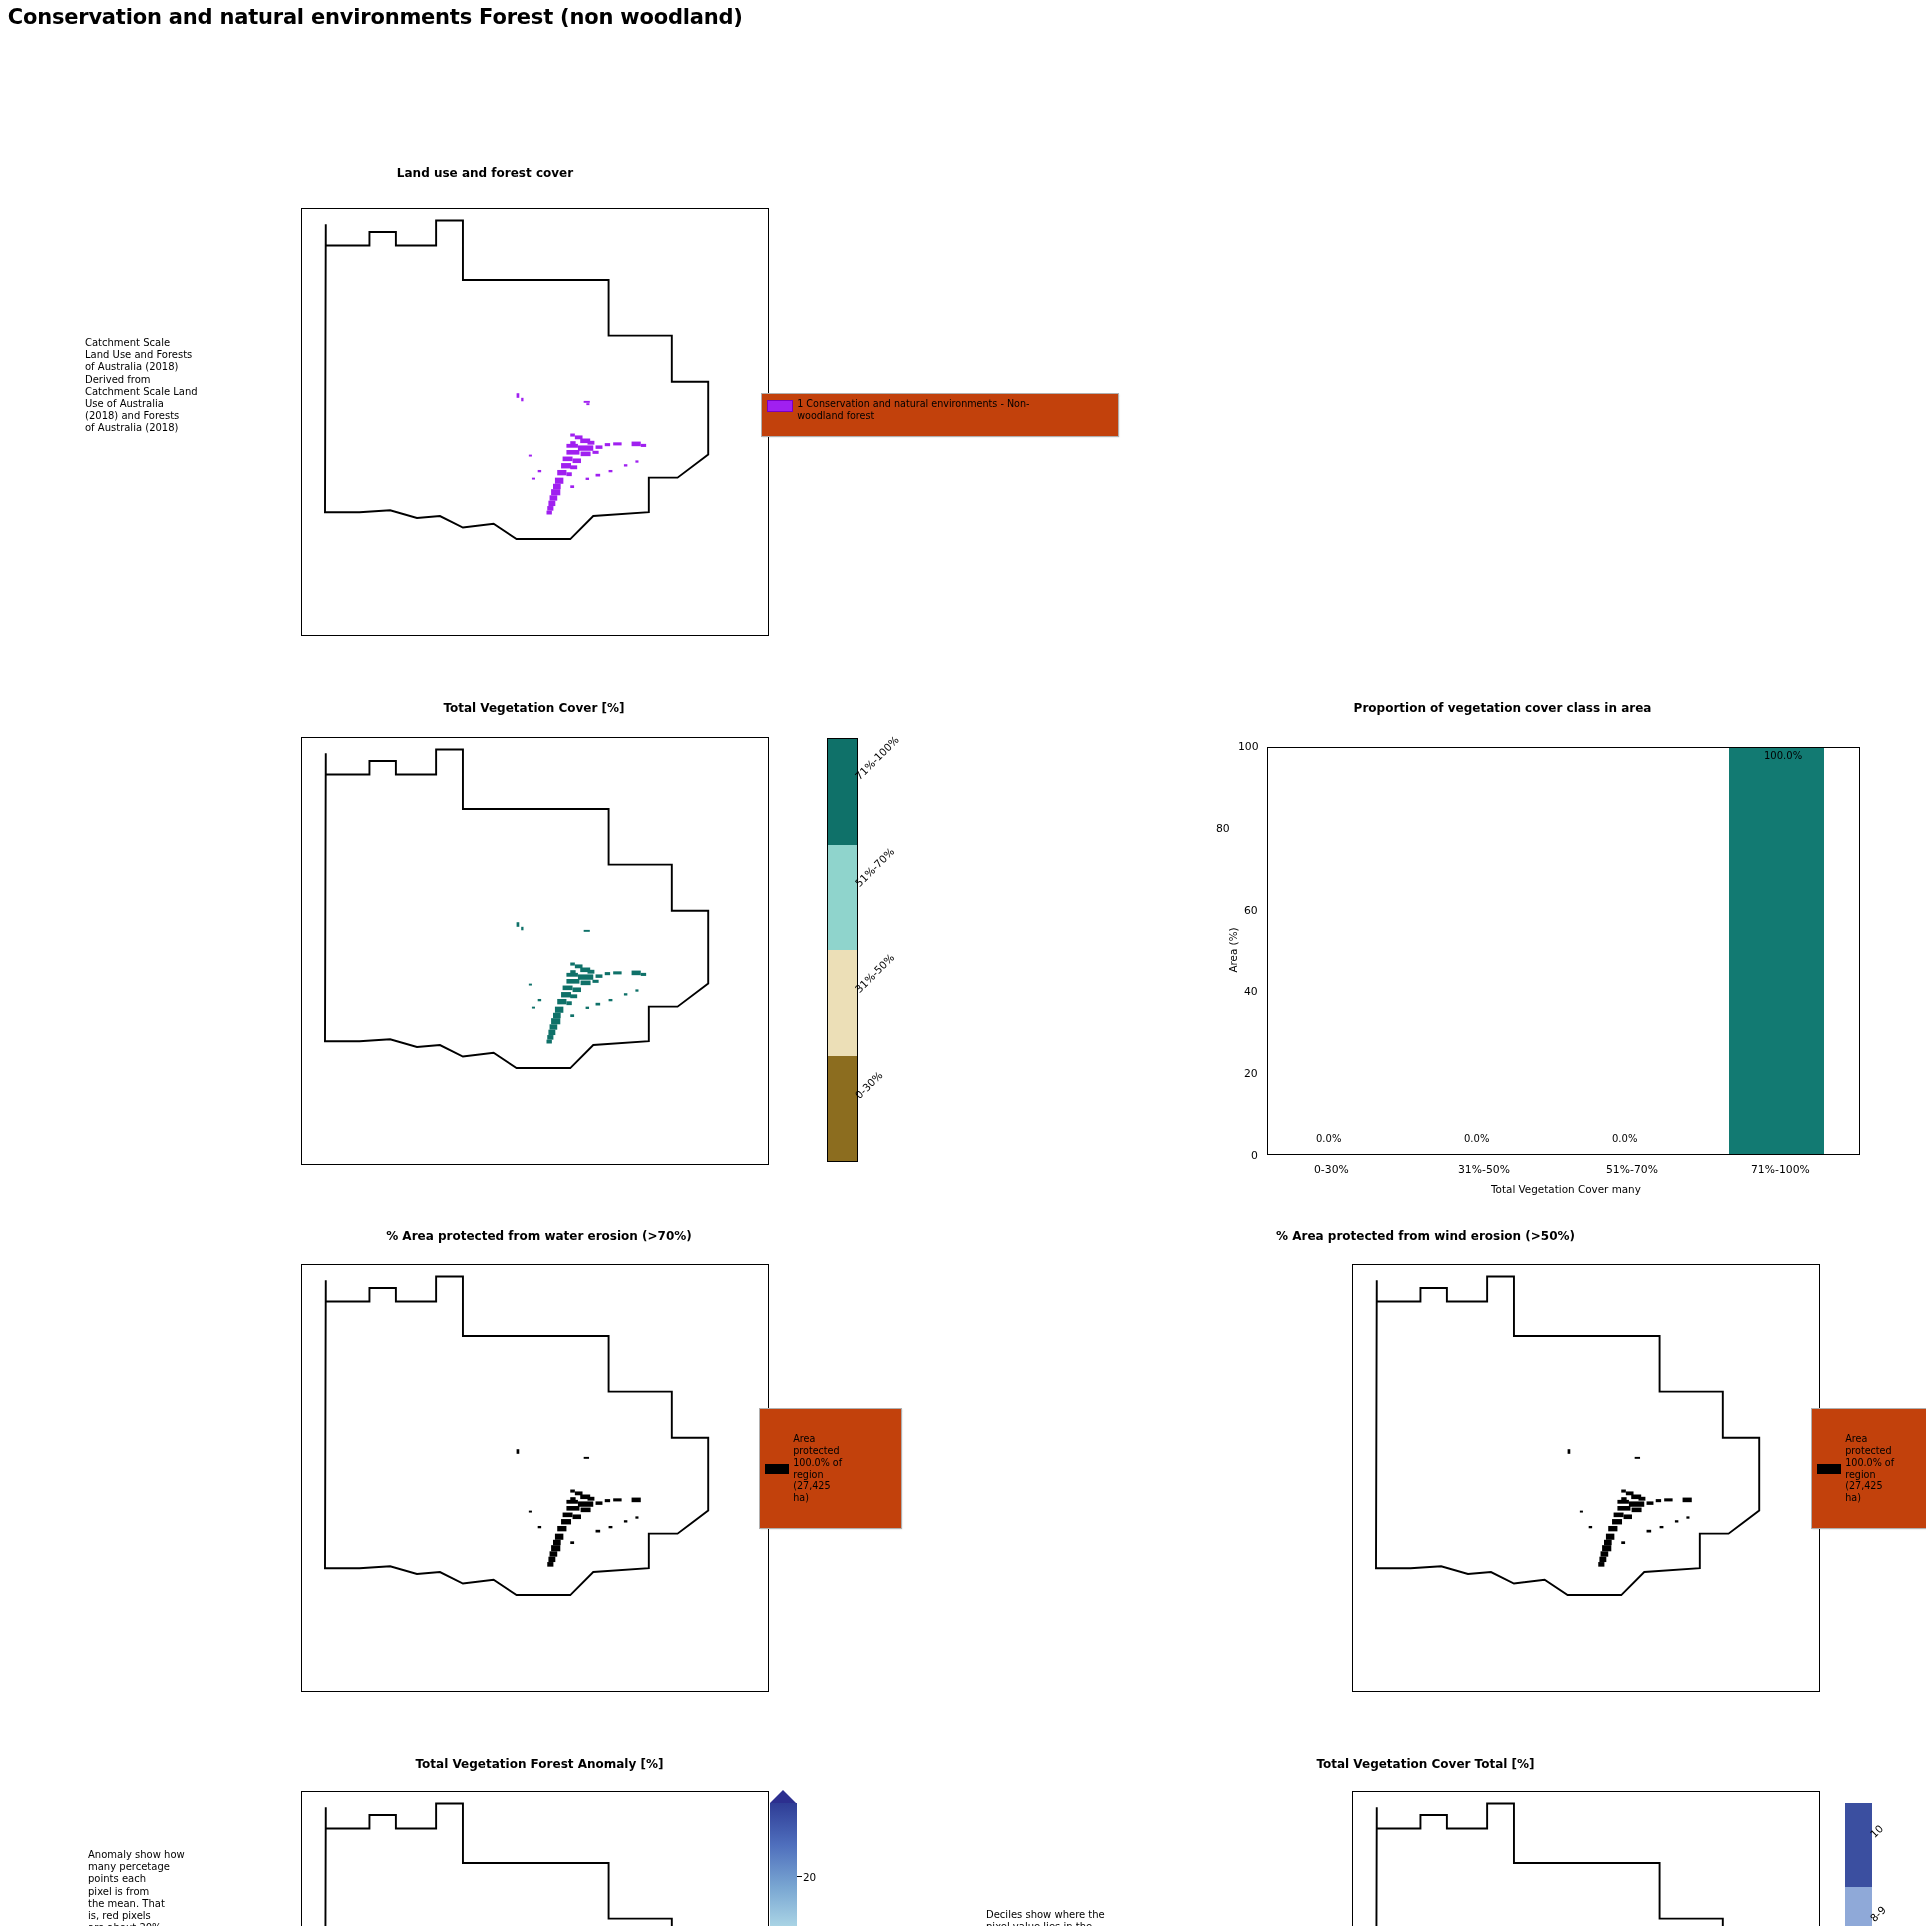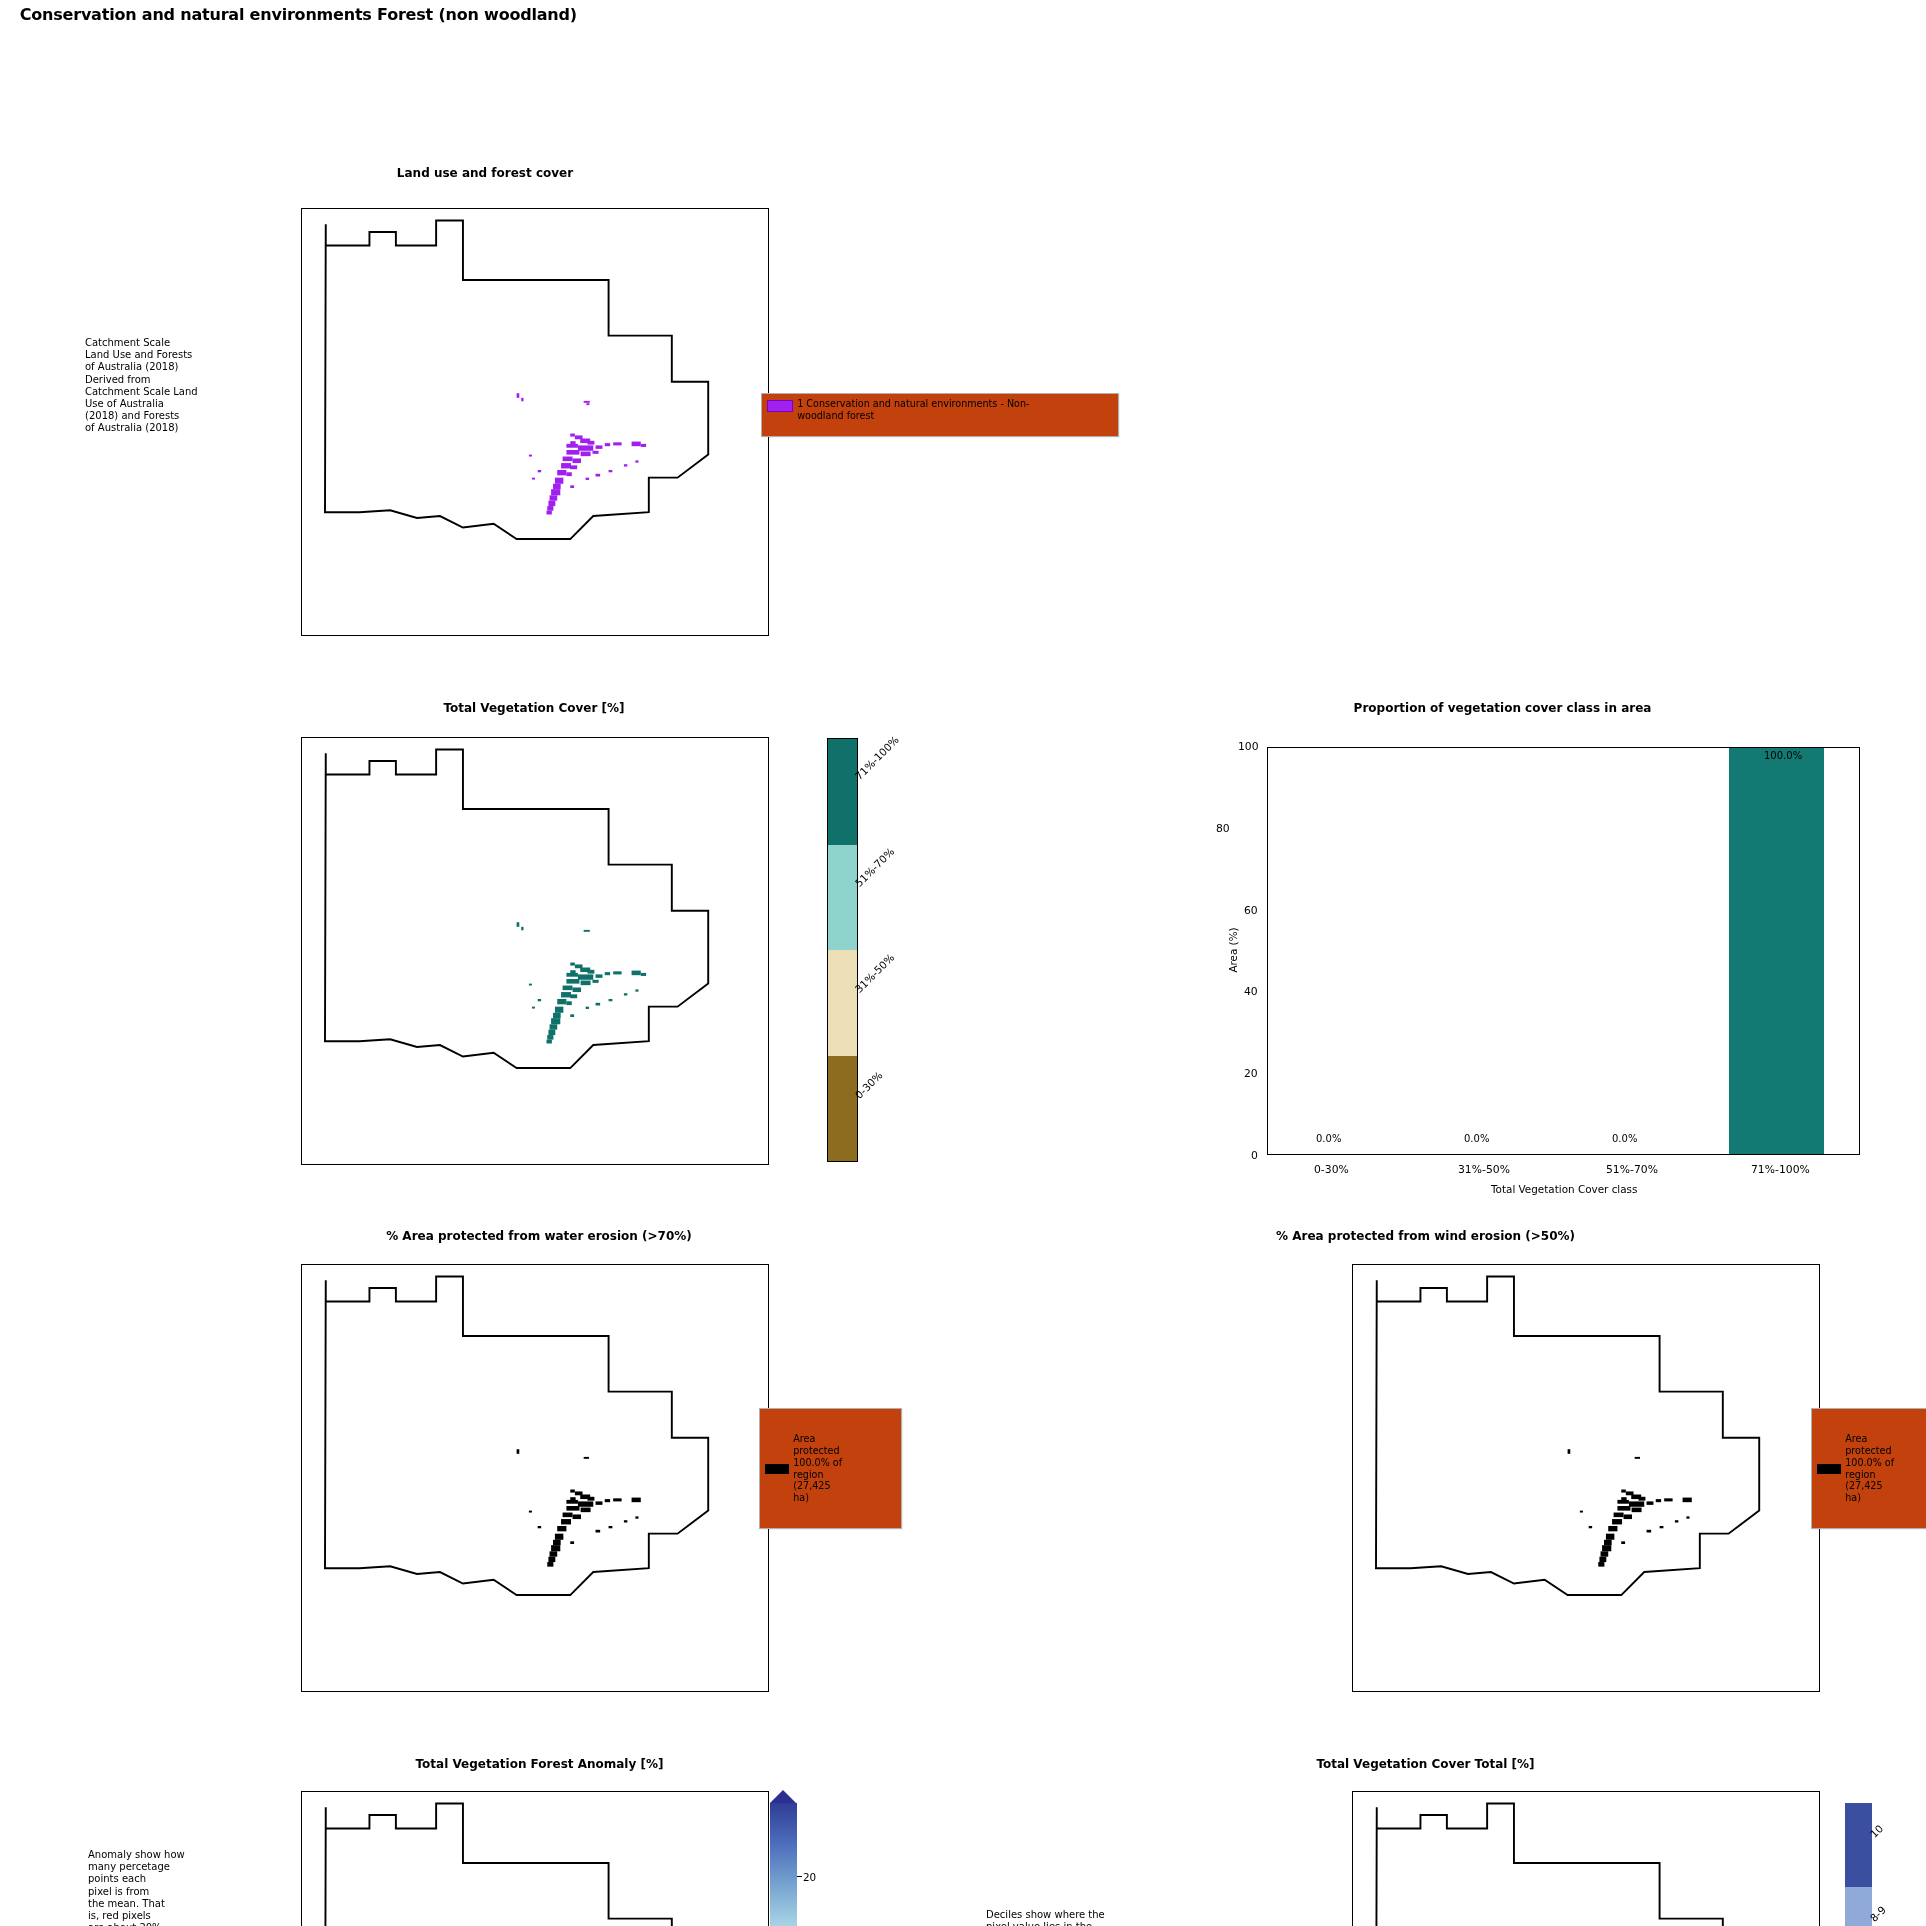--- a/index.html
+++ b/index.html
@@ -12,24 +12,23 @@
     height: 2434px;
     font-family: "DejaVu Sans", sans-serif;
     color: #000000;
     position: relative;
     overflow: hidden;
   }
   .page-title {
     position: absolute;
     left: 7.7px;
     top: 5.4px;
-    font-size: 16px;
+    font-size: 21px;
     font-weight: bold;
     letter-spacing: -0.2px;
-    margin-left: 12px;
   }
 
   
   .panel-title {
     position: absolute;
     font-size: 12px;
     font-weight: bold;
     text-align: center;
     white-space: nowrap;
   }
@@ -266,21 +265,21 @@
 <div class="axis-tick-label" style="left:1244px; top:904px;">60</div>
 <div class="axis-tick-label" style="left:1244px; top:985px;">40</div>
 <div class="axis-tick-label" style="left:1244px; top:1067px;">20</div>
 <div class="axis-tick-label" style="left:1251px; top:1149px;">0</div>
 
 <div class="axis-tick-label" style="left:1314px; top:1163px;">0-30%</div>
 <div class="axis-tick-label" style="left:1458px; top:1163px;">31%-50%</div>
 <div class="axis-tick-label" style="left:1606px; top:1163px;">51%-70%</div>
 <div class="axis-tick-label" style="left:1751px; top:1163px;">71%-100%</div>
 
-<div class="axis-title" style="left:1491px; top:1183px;">Total Vegetation Cover class</div>
+<div class="axis-title" style="left:1491px; top:1183px;">Total Vegetation Cover many</div>
 <div class="y-axis-title" style="left:1190px; top:944px; width:85px; text-align:center;">Area (%)</div>
 
 <div class="panel-title" style="left:231px; top:1229px; width:616px;">% Area protected from water erosion (&gt;70%)</div>
 
 <div class="map-frame" style="left:301px; top:1264px; width:468px; height:428px;">
   <svg class="map-svg" viewBox="0 0 1216 1110" preserveAspectRatio="none">
     <path d="M62 40 L62 95 L176 95 L176 60 L245 60 L245 95 L350 95 L350 30 L420 30 L420 185 L800 185 L800 330 L965 330 L965 450 L1060 450 L1060 640 L980 700 L905 700 L905 790 L760 800 L700 860 L560 860 L500 820 L420 830 L360 800 L300 805 L230 785 L150 790 L60 790 Z" fill="none" stroke="#000000" stroke-width="5"></path>
     <g fill="#000000">
       <rect x="560" y="480" width="7" height="12"></rect>
       <rect x="735" y="500" width="14" height="5"></rect>

